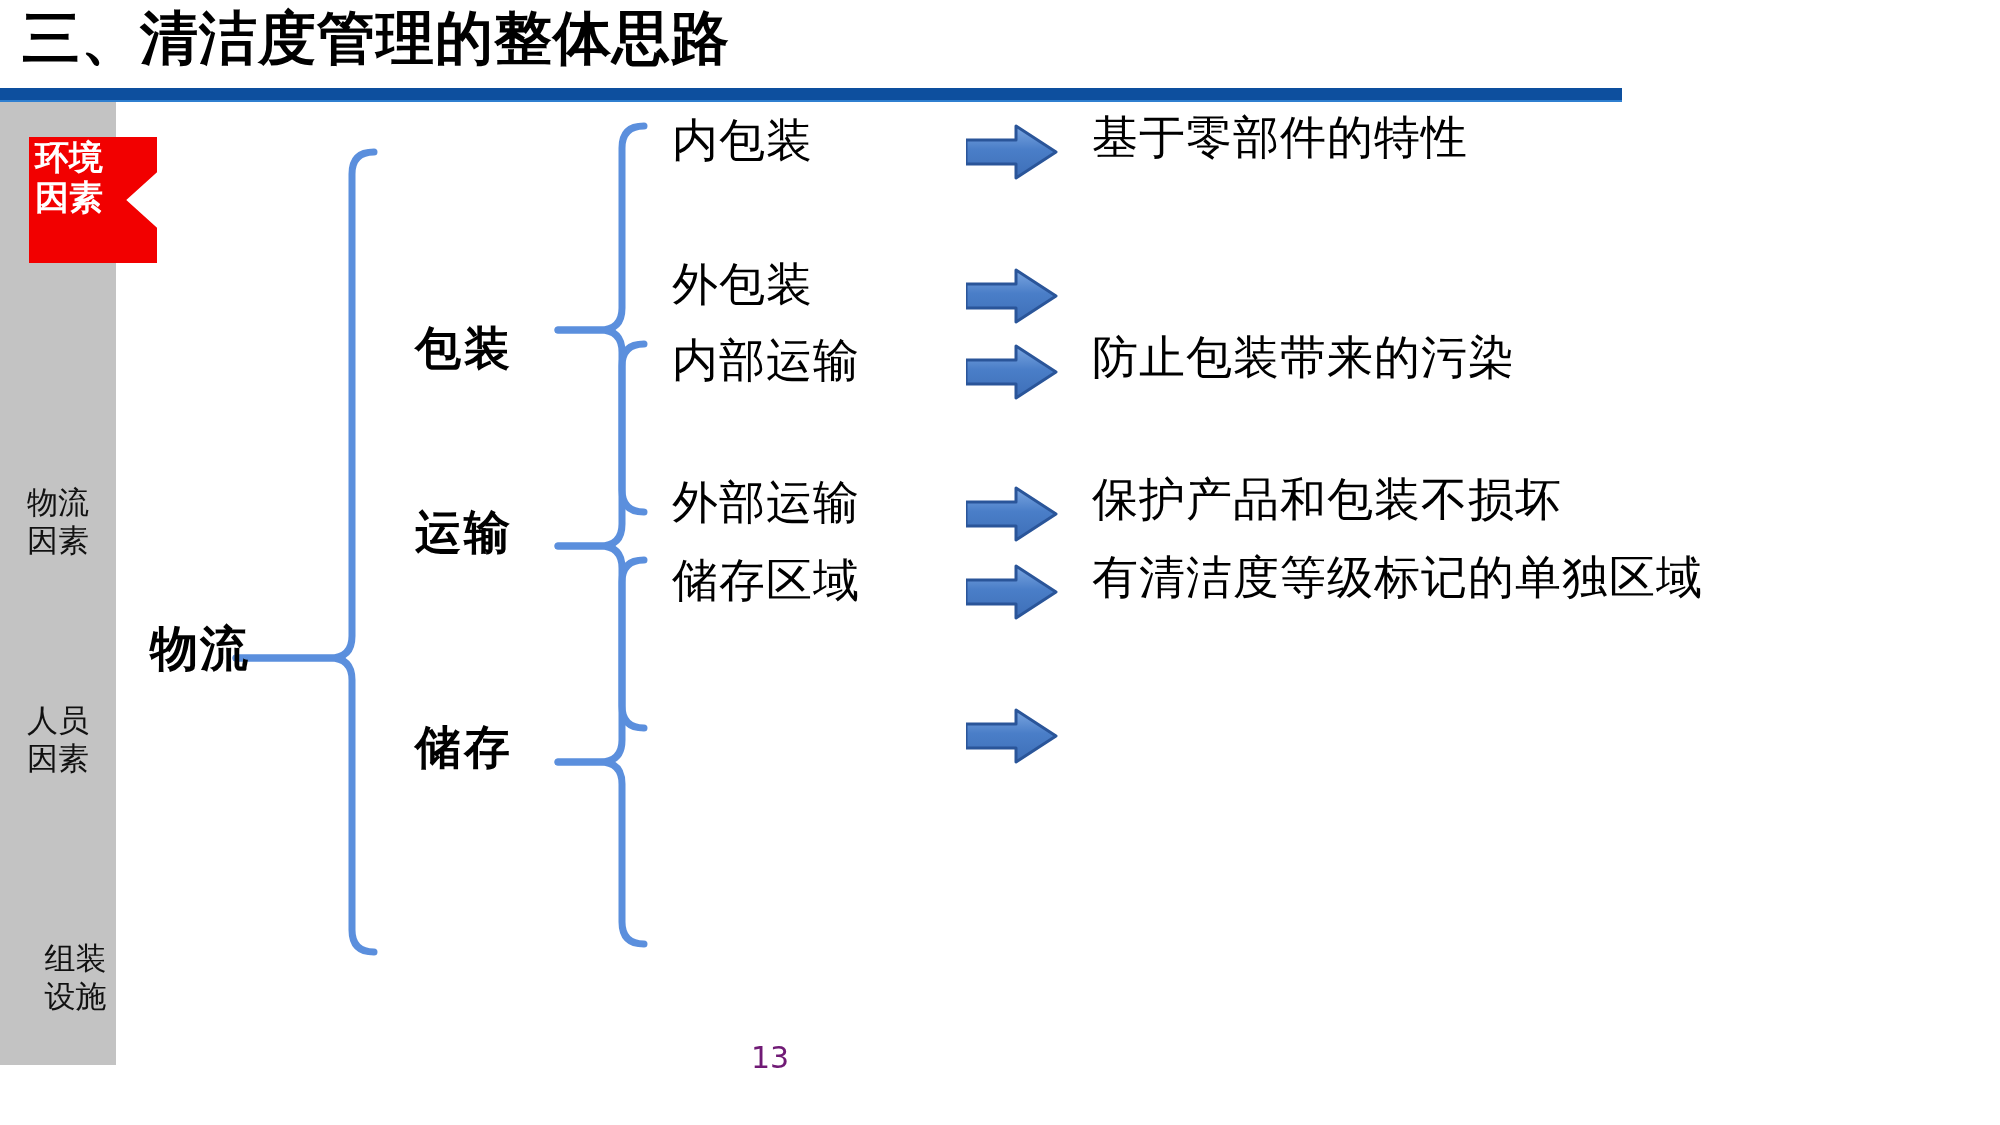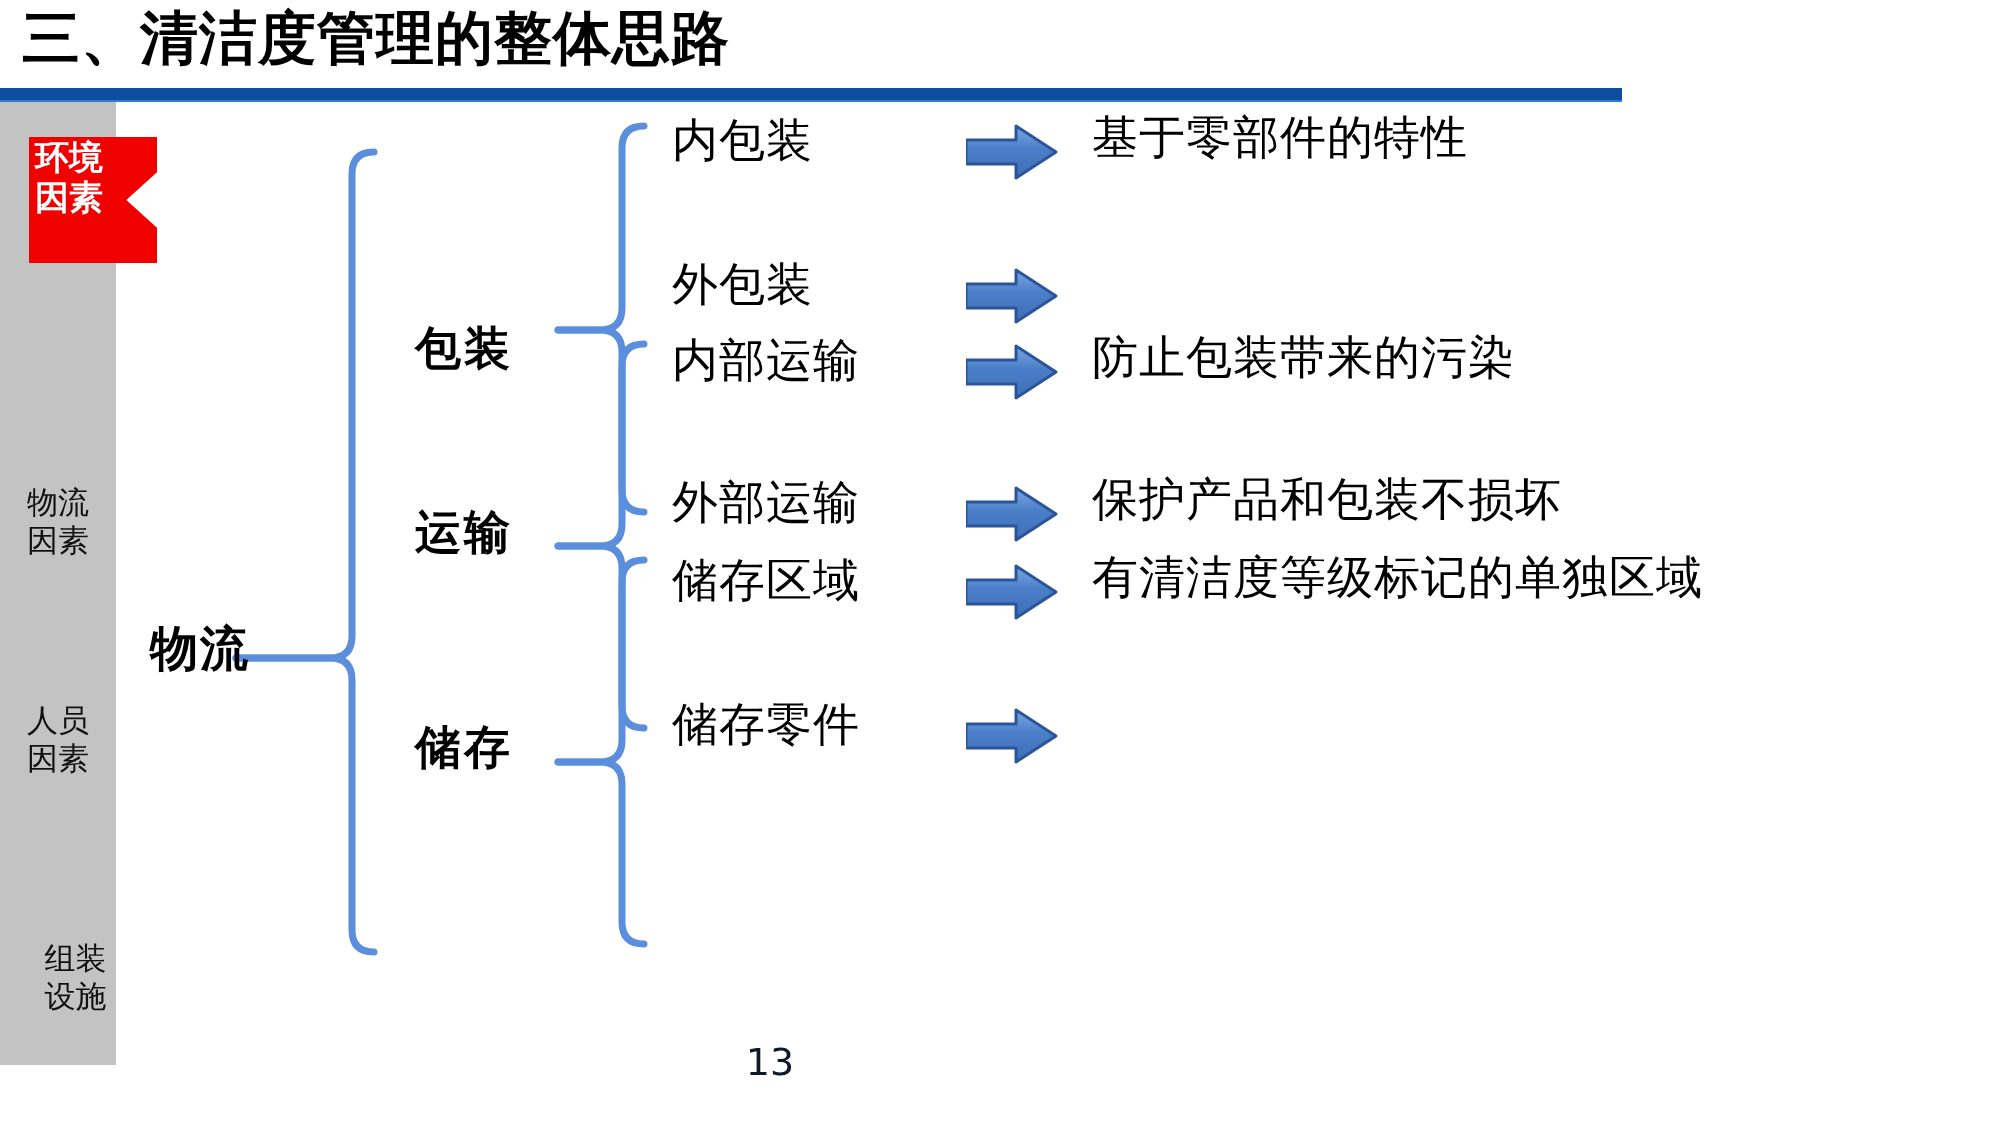--- a/index.html
+++ b/index.html
@@ -114,21 +114,21 @@
   #outcome-0 { top:  8px; }
   #outcome-1 { top:152px; }
   #outcome-2 { top:228px; }
   #outcome-3 { top:370px; }
   #outcome-4 { top:448px; }
   #outcome-5 { top:592px; }
 
   
   #page-number {
     position:absolute; left:0; top:1040px; width:1540px;
-    text-align:center; font-size:38px; color:#0f172a;
+    text-align:center; font-size:30px; color:#701a75;
   }
 </style>
 </head>
 <body>
 
 <div id="slide-title">三、清洁度管理的整体思路</div>
 <div id="title-rule"></div>
 
 <div id="sidebar">
   <div class="side-item" id="side-item-1">物流
@@ -166,21 +166,20 @@
 
   <div class="mid-label" id="mid-label-0">包装</div>
   <div class="mid-label" id="mid-label-1">运输</div>
   <div class="mid-label" id="mid-label-2">储存</div>
 
   <div class="leaf-label" id="leaf-label-0">内包装</div>
   <div class="leaf-label" id="leaf-label-1">外包装</div>
   <div class="leaf-label" id="leaf-label-2">内部运输</div>
   <div class="leaf-label" id="leaf-label-3">外部运输</div>
   <div class="leaf-label" id="leaf-label-4">储存区域</div>
-  <div class="leaf-label" id="leaf-label-5">储存零件</div>
 
   <svg class="arrow-icon" id="arrow-0" viewBox="0 0 92 56">
     <defs>
       <linearGradient id="agrad" x1="0" y1="0" x2="0" y2="1">
         <stop offset="0" stop-color="#7ba6e0"></stop>
           <stop offset="0.45" stop-color="#4a7ec8"></stop>
         <stop offset="1" stop-color="#3e6fb8"></stop>
       </linearGradient>
     </defs>
     <polygon points="0,16 50,16 50,2 90,28 50,54 50,40 0,40" fill="url(#agrad)" stroke="#2a5599" stroke-width="3" stroke-linejoin="round"></polygon>

